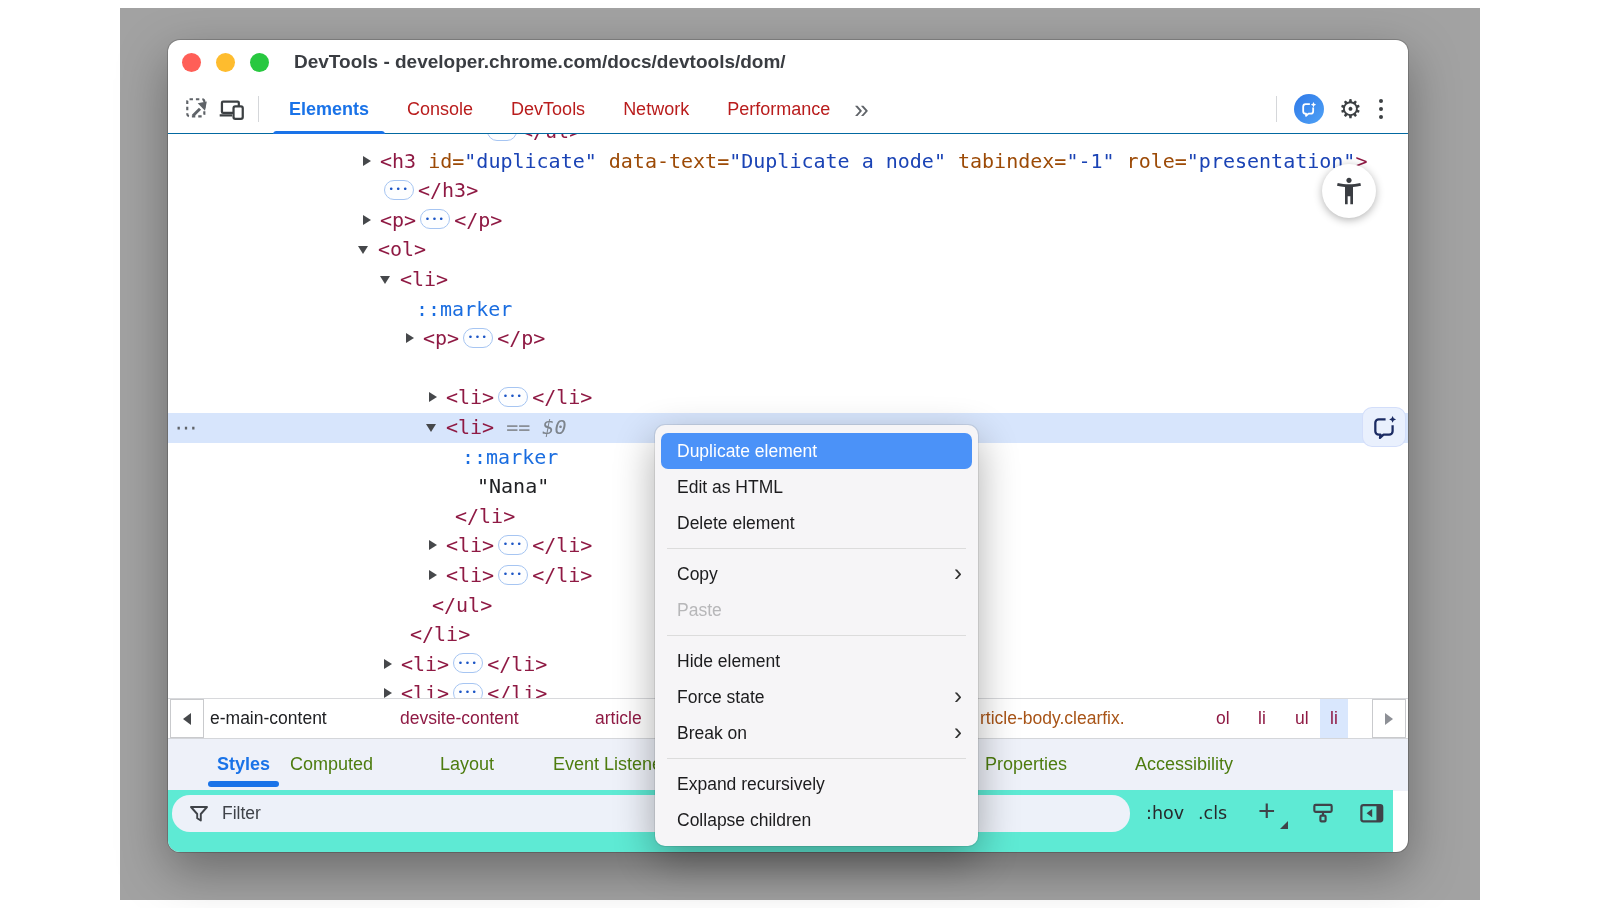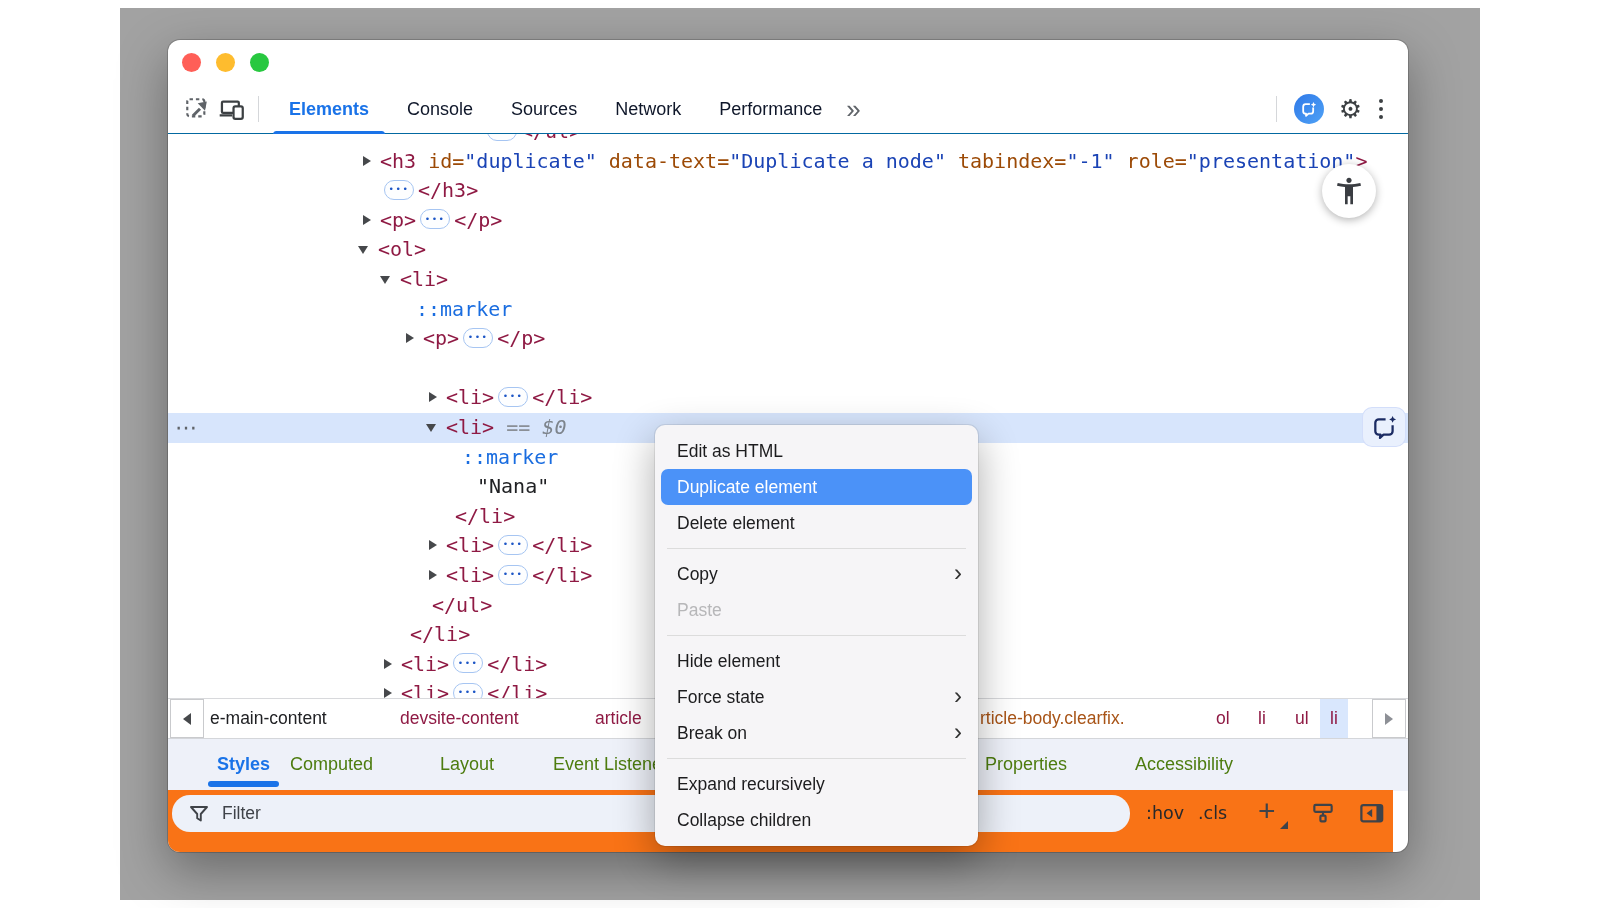--- a/index.html
+++ b/index.html
@@ -24,21 +24,21 @@
   .light.yellow{left:48px;background:#febc2e;}
   .light.green{left:82px;background:#28c840;}
   .win-title{position:absolute;left:126px;top:11px;font-size:19px;font-weight:bold;color:#3a3d42;white-space:nowrap;}
 
   
   .toolbar{position:relative;height:48px;border-bottom:6px solid #0369a1;display:flex;align-items:center;}
   .tbicon{display:flex;align-items:center;justify-content:center;width:34px;height:34px;flex:0 0 auto;}
   .tbicon.first{margin-left:12px;}
   .vdiv{width:1px;height:26px;background:#d5d7da;margin:0 8px 0 10px;flex:0 0 auto;}
   .panel-tabs{display:flex;align-items:center;height:100%;margin-left:22px;gap:38px;}
-  .tab{position:relative;font-size:18px;color:#0f172a;height:100%;display:flex;align-items:center;white-space:nowrap;cursor:default;}
+  .tab{position:relative;font-size:18px;color:#b91c1c;height:100%;display:flex;align-items:center;white-space:nowrap;cursor:default;}
   .tab.selected{color:var(--c-accent);font-weight:bold;}
   .tab.selected::after{content:"";position:absolute;left:-16px;right:-16px;bottom:-5px;height:7px;border-radius:4px;background:var(--c-accent);}
   .more-tabs{font-size:26px;color:#5f6368;margin-left:24px;line-height:1;}
   .toolbar-right{margin-left:auto;display:flex;align-items:center;margin-right:14px;}
   .ai-circle{width:30px;height:30px;border-radius:50%;background:linear-gradient(135deg,#2f79e8,#4fa2f6);display:flex;align-items:center;justify-content:center;margin:0 9px;}
   .kebab{display:flex;flex-direction:column;gap:3.5px;align-items:center;width:26px;}
   .kebab i{width:4.5px;height:4.5px;border-radius:50%;background:#3c4043;}
   .gear{font-size:26px;color:#3c4043;line-height:1;font-family:"DejaVu Sans",sans-serif;margin:0 6px;}
 
   
@@ -78,21 +78,21 @@
   .tri-left{width:0;height:0;border-right:8px solid #46484b;border-top:6px solid transparent;border-bottom:6px solid transparent;}
   .tri-right{width:0;height:0;border-left:8px solid #8d9096;border-top:6px solid transparent;border-bottom:6px solid transparent;}
 
   
   .btabs{position:absolute;left:0;right:0;top:698px;height:52px;background:#eef1f9;border-top:1px solid #d4d6da;}
   .btab{position:absolute;top:0;line-height:51px;font-size:18px;color:#4d7c0f;white-space:nowrap;}
   .btab.selected{color:var(--c-accent);font-weight:bold;}
   .btab.selected::after{content:"";position:absolute;left:-9px;right:-9px;bottom:3px;height:6px;border-radius:3px;background:var(--c-accent);}
 
   
-  .filterbar{position:absolute;left:0;right:15px;top:750px;height:62px;background:#f97316;}
+  .filterbar{position:absolute;left:0;right:15px;top:750px;height:62px;background:#5eead4;}
   .filter-pill{position:absolute;left:4px;top:5px;width:958px;height:37px;border-radius:18px;background:#edf1f9;
     display:flex;align-items:center;}
   .filter-pill .ficon{margin:0 12px 0 16px;display:flex;}
   .filter-text{font-size:17.5px;color:#3f4349;}
   .fctrl{position:absolute;top:0;height:46px;line-height:46px;font-size:17.5px;color:#28292b;font-family:"DejaVu Sans",sans-serif;}
   .fc-hov{left:978px;}
   .fc-cls{left:1030px;}
   .fc-plus{left:1090px;font-size:30px;color:#3f4349;line-height:42px;font-family:"Liberation Sans",sans-serif;}
   .plus-caret{position:absolute;left:1112px;top:31px;width:0;height:0;border-left:8px solid transparent;border-bottom:8px solid #3f4349;}
   .fc-svg{position:absolute;top:10px;display:flex;}
@@ -119,20 +119,21 @@
 <body>
 
 <div class="backdrop"></div>
 
 <div class="devtools">
 
   <div class="titlebar">
     <span class="light red"></span>
     <span class="light yellow"></span>
     <span class="light green"></span>
+    <span class="win-title">DevTools - developer.chrome.com/docs/devtools/dom/</span>
   </div>
 
   <div class="toolbar">
     <span class="tbicon first">
       <svg width="25" height="25" viewBox="0 0 22 22">
         <rect x="2" y="2" width="15" height="15" rx="2" fill="none" stroke="#5f6368" stroke-width="1.9" stroke-dasharray="3 2.6"></rect>
         <path d="M7 16.5 L13.2 10.3" stroke="#5f6368" stroke-width="2.6" fill="none"></path>
         <polygon points="11.2,5.4 19.2,4.0 17.6,12.0" fill="#5f6368"></polygon>
       </svg>
     </span>
@@ -140,21 +141,21 @@
       <svg width="27" height="27" viewBox="0 0 24 24">
         <rect x="3.5" y="5" width="15" height="10" rx="1" fill="none" stroke="#3c4043" stroke-width="2"></rect>
         <path d="M1.5 17.3 H12.5" stroke="#3c4043" stroke-width="2"></path>
         <rect x="13.8" y="9.3" width="8.2" height="11" rx="1.6" fill="#fff" stroke="#3c4043" stroke-width="2"></rect>
       </svg>
     </span>
     <span class="vdiv"></span>
     <div class="panel-tabs">
         <div class="tab selected">Elements</div>
         <div class="tab">Console</div>
-        <div class="tab">Sources</div>
+        <div class="tab">DevTools</div>
         <div class="tab">Network</div>
         <div class="tab">Performance</div>
       </div>
     <span class="more-tabs">»</span>
     <div class="toolbar-right">
       <span class="vdiv"></span>
       <span class="ai-circle">
         <svg width="17" height="17" viewBox="0 0 16 16">
           <path d="M12.4 6 v3.6 a2.3 2.3 0 0 1 -2.3 2.3 H8 L5.7 14 v-2.1 h-.4 A2.3 2.3 0 0 1 3 9.6 V5.3 A2.3 2.3 0 0 1 5.3 3 h4" fill="none" stroke="#fff" stroke-width="1.7" stroke-linejoin="round"></path>
           <path d="M12.7 0.9 l.8 1.75 1.75.8 -1.75.8 -.8 1.75 -.8-1.75 -1.75-.8 1.75-.8 z" fill="#fff"></path>
@@ -303,27 +304,27 @@
   </div>
 </div>
 
 <div class="a11y-float">
   <svg width="32" height="32" viewBox="0 0 24 24">
     <path fill="#3a3d42" d="M20.5 6c-2.61.7-5.67 1-8.5 1s-5.89-.3-8.5-1L3 8c1.86.5 4 .83 6 1v13h2v-6h2v6h2V9c2-.17 4.14-.5 6-1l-.5-2zM12 6c1.1 0 2-.9 2-2s-.9-2-2-2-2 .9-2 2 .9 2 2 2z"></path>
   </svg>
 </div>
 
 <div class="ctx-menu">
-    <div class="mitem">
-      <span>Edit as HTML</span>
-    </div>
     <div class="mitem hl">
       <span>Duplicate element</span>
     </div>
     <div class="mitem">
+      <span>Edit as HTML</span>
+    </div>
+    <div class="mitem">
       <span>Delete element</span>
     </div>
     <div class="msep"></div>
     <div class="mitem">
       <span>Copy</span>
       <span class="mchev">›</span>
     </div>
     <div class="mitem disabled">
       <span>Paste</span>
     </div>

